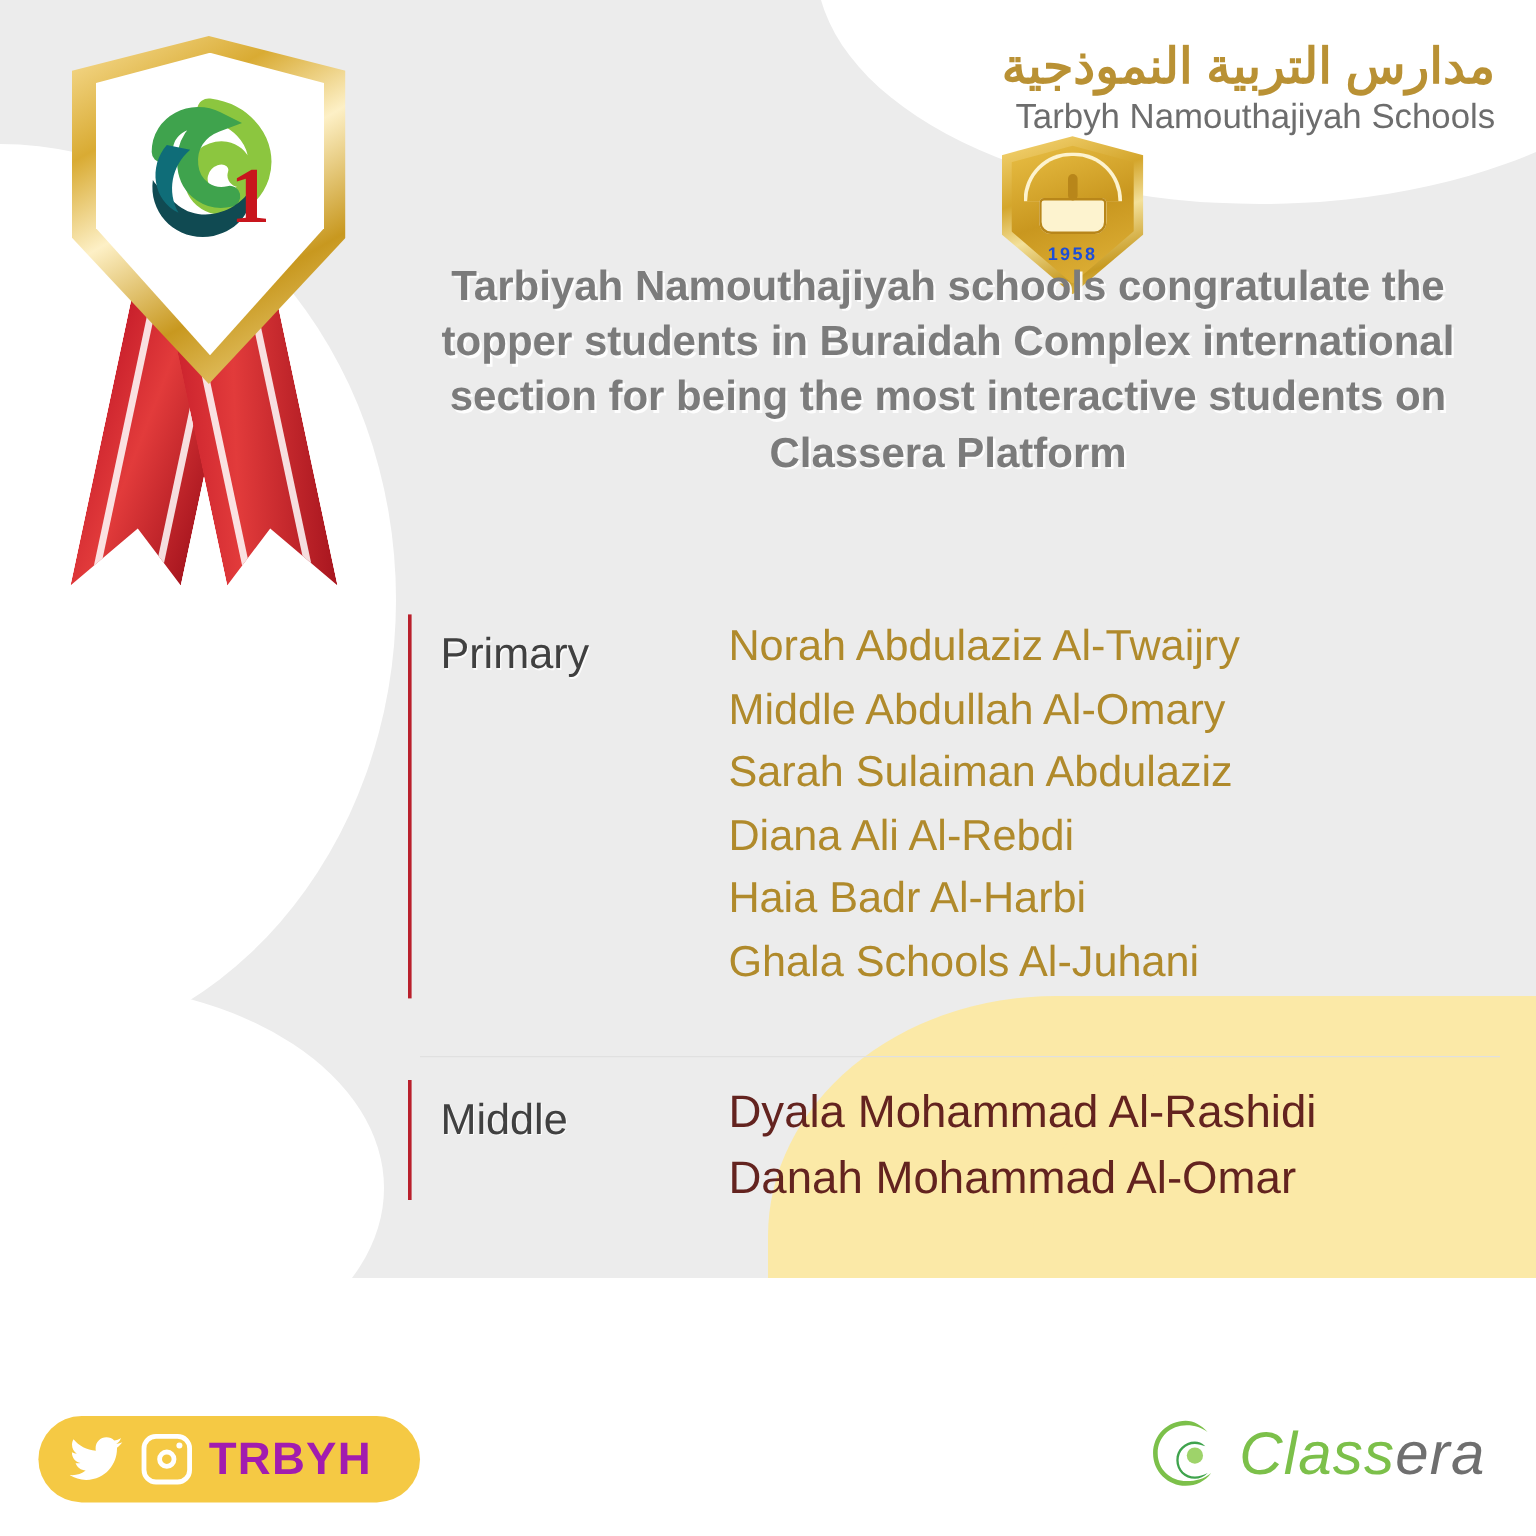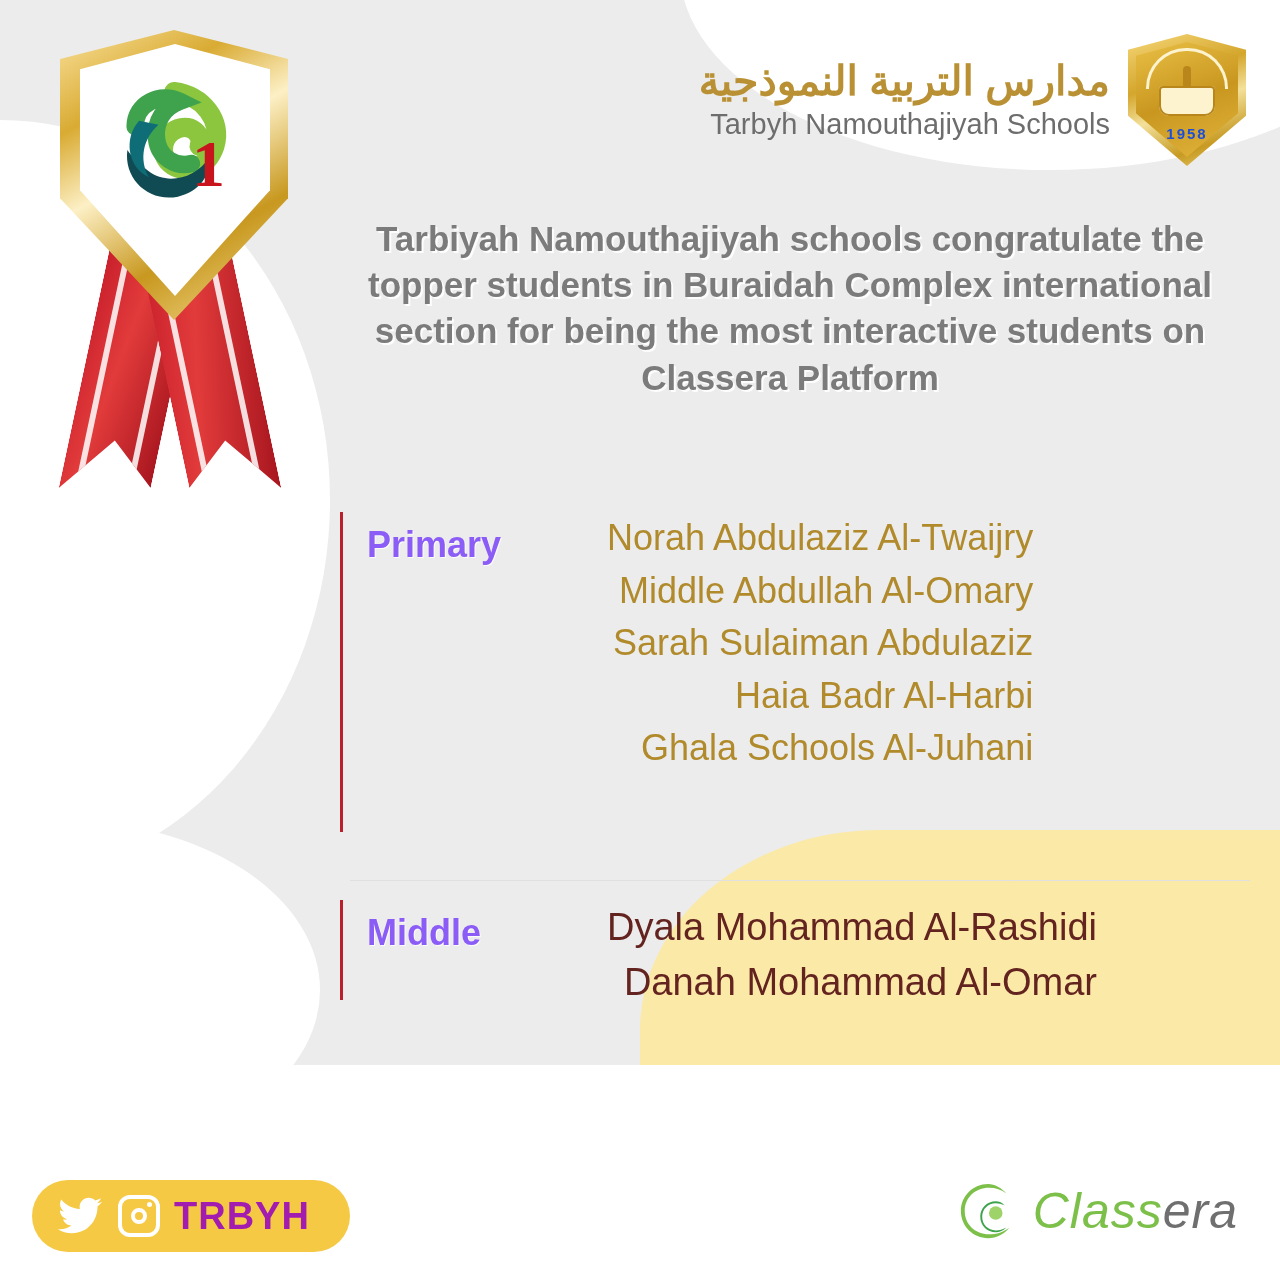--- a/index.html
+++ b/index.html
@@ -81,22 +81,21 @@
     background: #fbe9a7;
     border-top-left-radius: 180px 160px;
   }
 
   
   .header {
     position: absolute;
     top: 34px;
     right: 34px;
     display: flex;
-    align-items: center;
-    gap: 18px;
+    flex-direction: column;
   }
   .header-text {
     text-align: right;
     line-height: 1.05;
   }
   .school-name-ar {
     font-size: 41px;
     font-weight: bold;
     color: #b99134;
     direction: rtl;
@@ -266,33 +265,32 @@
     margin-right: 24px;
     flex: 0 0 auto;
   }
   .rule-primary { height: 320px; }
   .rule-middle  { height: 100px; }
 
   .section-label {
     width: 240px;
     flex: 0 0 auto;
     font-size: 36px;
-    font-weight: bold;
-    color: #8b5cf6;
+    font-weight: normal;
+    color: #404040;
     text-shadow: 1px 1px 0 rgba(255,255,255,0.85);
     padding-top: 12px;
   }
   .names {
     flex: 1 1 auto;
   }
   .name {
     font-size: 36px;
     line-height: 1.46;
     white-space: nowrap;
-    text-align: right;
   }
   .name-primary { color: #b08a2b; }
   .name-middle  { color: #63231f; font-size: 38px; }
 
   .divider {
     position: absolute;
     left: 350px;
     top: 880px;
     width: 900px;
     height: 1px;
@@ -417,20 +415,21 @@
 
   <div class="headline">Tarbiyah Namouthajiyah schools congratulate the topper students in Buraidah Complex international section for being the most interactive students on Classera Platform</div>
 
   <div class="section section-primary">
     <div class="section-rule rule-primary"></div>
     <div class="section-label">Primary</div>
     <div class="names">
       <div class="name name-primary">Norah Abdulaziz Al-Twaijry</div>
       <div class="name name-primary">Middle Abdullah Al-Omary</div>
       <div class="name name-primary">Sarah Sulaiman Abdulaziz</div>
+      <div class="name name-primary">Diana Ali Al-Rebdi</div>
       <div class="name name-primary">Haia Badr Al-Harbi</div>
       <div class="name name-primary">Ghala Schools Al-Juhani</div>
     </div>
   </div>
 
   <div class="divider"></div>
 
   <div class="section section-middle">
     <div class="section-rule rule-middle"></div>
     <div class="section-label">Middle</div>

